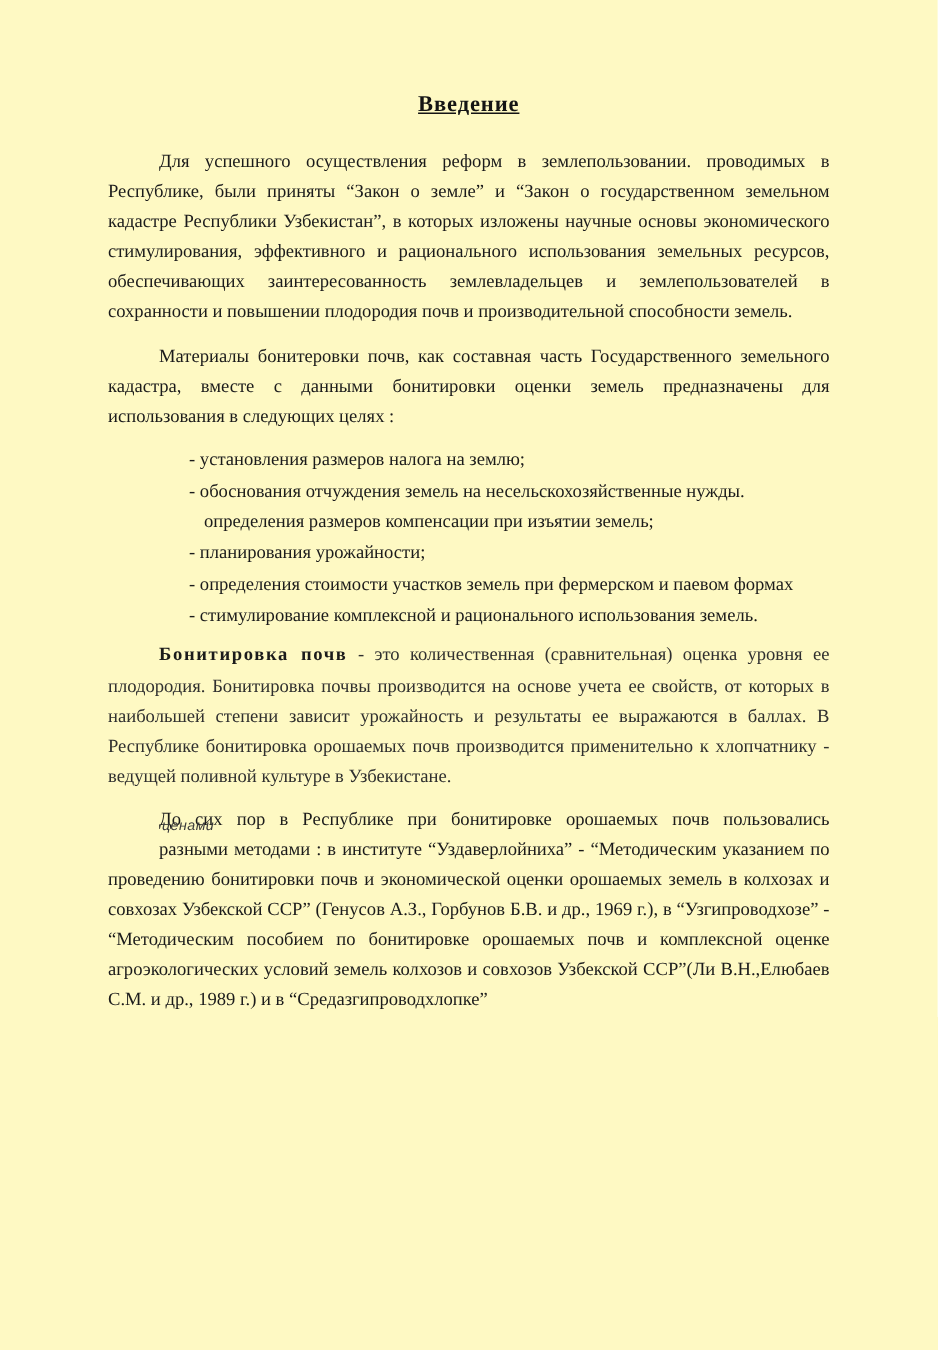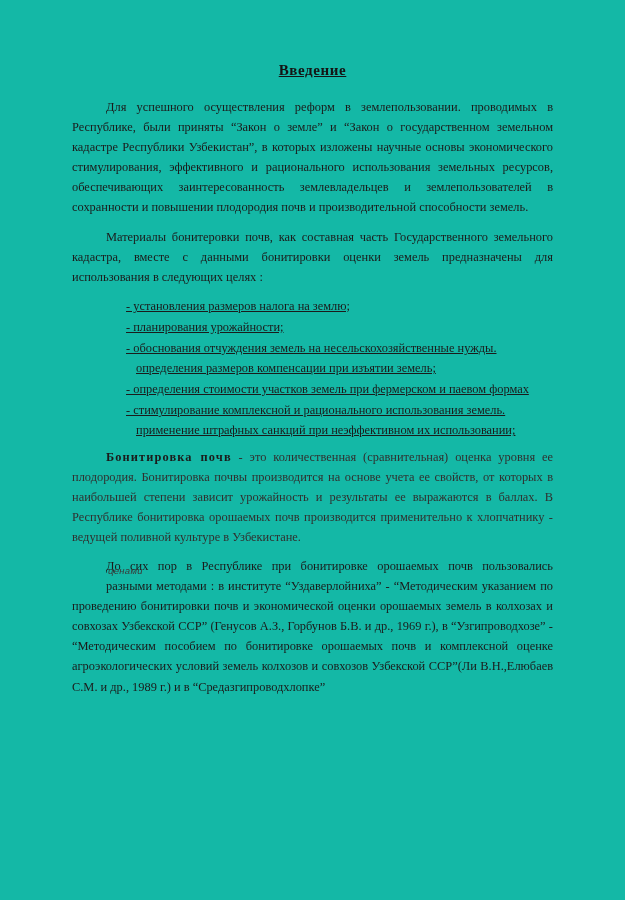--- a/index.html
+++ b/index.html
@@ -13,21 +13,21 @@
     font-family: "Liberation Serif", serif;
     color: #1b1b1b;
     overflow: hidden;
   }
   .page {
     position: relative;
     width: 625px;
     height: 900px;
     box-sizing: border-box;
     padding: 62px 72px 40px 72px;
-    background: #14b8a6;
+    background: #fef9c3;
   }
   .doc-title {
     text-align: center;
     font-size: 15px;
     font-weight: bold;
     text-decoration: underline;
     letter-spacing: 0.6px;
     margin: 0 0 18px 0;
     color: #141414;
   }
@@ -37,21 +37,20 @@
     line-height: 1.62;
     text-align: justify;
     text-justify: inter-word;
     text-indent: 34px;
     color: #1b1b1b;
   }
   ul.bullets {
     list-style: none;
     margin: 2px 0 6px 0;
     padding: 0 0 0 54px;
-    text-decoration: underline;
   }
   ul.bullets li {
     font-size: 12.4px;
     line-height: 1.62;
     margin: 0 0 1px 0;
     text-align: left;
     color: #1b1b1b;
   }
   ul.bullets li .cont {
     display: block;
@@ -93,32 +92,31 @@
 
   <p class="para">Для успешного осуществления реформ в землепользовании. проводимых в Республике, были приняты “Закон о земле” и “Закон о государственном земельном кадастре Республики Узбекистан”, в которых изложены научные основы экономического стимулирования, эффективного и рационального использования земельных ресурсов, обеспечивающих заинтересованность землевладельцев и землепользователей в сохранности и повышении плодородия почв и производительной способности земель.</p>
 
   <p class="para">Материалы бонитеровки почв, как составная часть Государственного земельного кадастра, вместе с данными бонитировки оценки земель предназначены для использования в следующих целях :</p>
 
   <ul class="bullets">
     <li>
       <span>- установления размеров налога на землю;</span>
     </li>
     <li>
-      <span>- планирования урожайности;</span>
+      <span>- обоснования отчуждения земель на несельскохозяйственные нужды.</span>
+      <span class="cont">определения  размеров компенсации при изъятии земель;</span>
     </li>
     <li>
-      <span>- обоснования отчуждения земель на несельскохозяйственные нужды.</span>
-      <span class="cont">определения  размеров компенсации при изъятии земель;</span>
+      <span>- планирования урожайности;</span>
     </li>
     <li>
       <span>- определения стоимости участков земель при фермерском и паевом формах</span>
     </li>
     <li>
       <span>- стимулирование комплексной и рационального использования земель.</span>
-      <span class="cont">применение штрафных санкций при неэффективном их использовании;</span>
     </li>
   </ul>
 
   <p class="para"><span class="bold sp-wide">Бонитировка  почв</span><span class="faded"> - это количественная (сравнительная) оценка уровня ее плодородия. Бонитировка почвы производится на основе учета ее свойств, от которых в наибольшей степени зависит урожайность и результаты ее выражаются в баллах. В Республике бонитировка орошаемых почв производится применительно к хлопчатнику - ведущей поливной культуре в Узбекистане.</span></p>
 
   <p class="para"><span>До сих пор в Республике при бонитировке орошаемых почв пользовались </span><span class="annot-wrap"><span class="annot">ценами</span><span>разными</span></span><span> методами : в институте “Уздаверлойниха” - “Методическим указанием по проведению бонитировки почв и экономической оценки орошаемых земель в колхозах и совхозах Узбекской ССР” (Генусов А.З., Горбунов Б.В. и др., 1969 г.), в “Узгипроводхозе” - “Методическим пособием по бонитировке орошаемых почв и комплексной оценке агроэкологических условий земель колхозов и совхозов Узбекской ССР”(Ли В.Н.,Елюбаев С.М. и др., 1989 г.) и в “Средазгипроводхлопке”</span></p>
 
 </div>
 
 </body></html>

